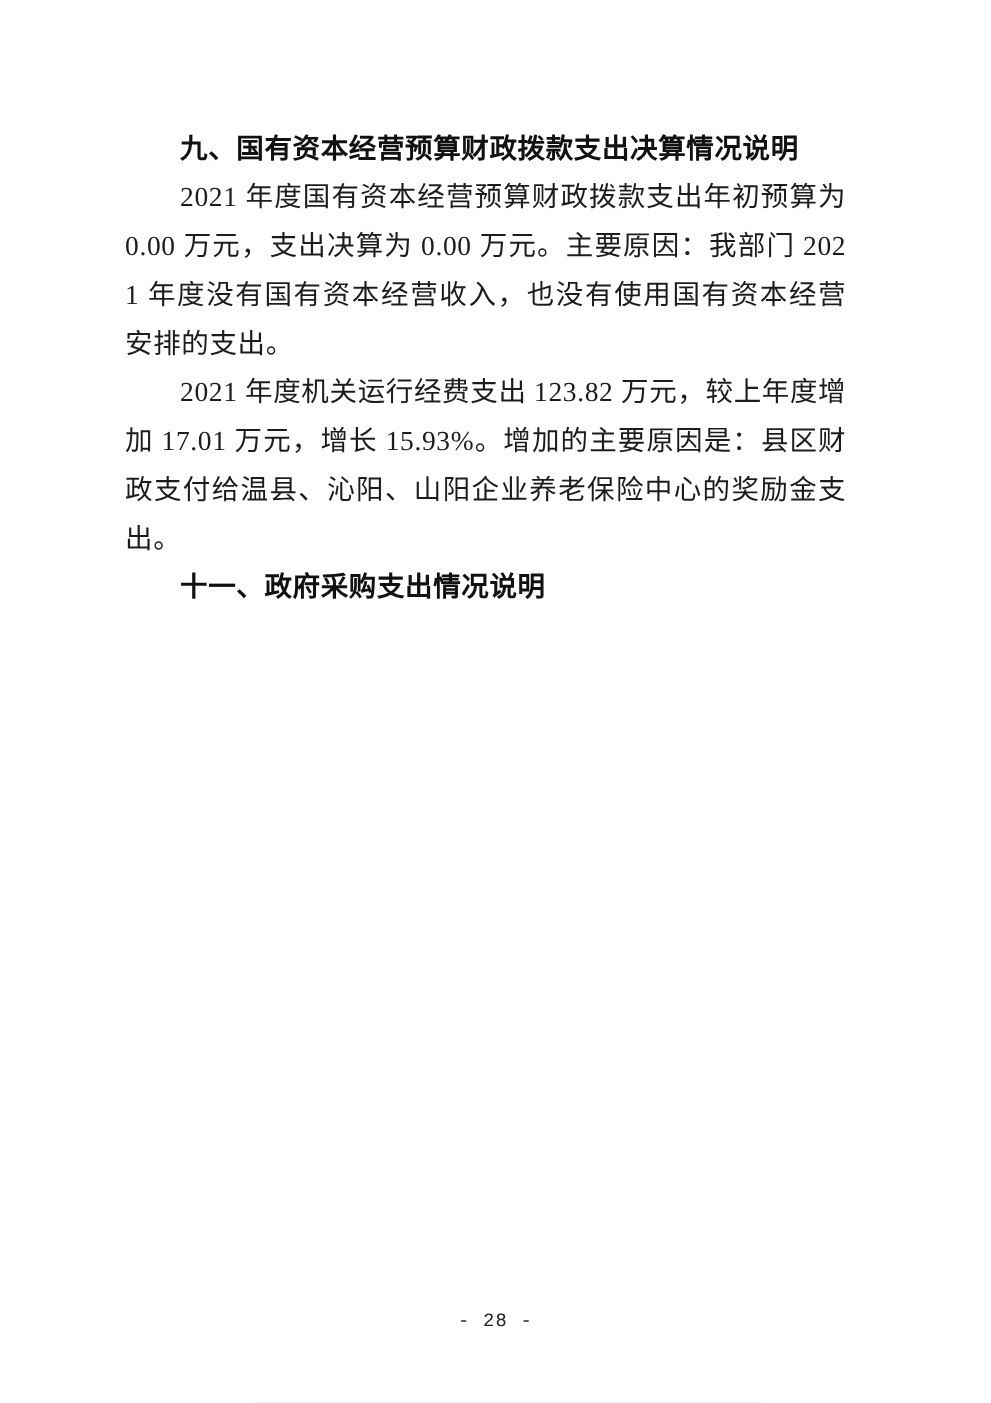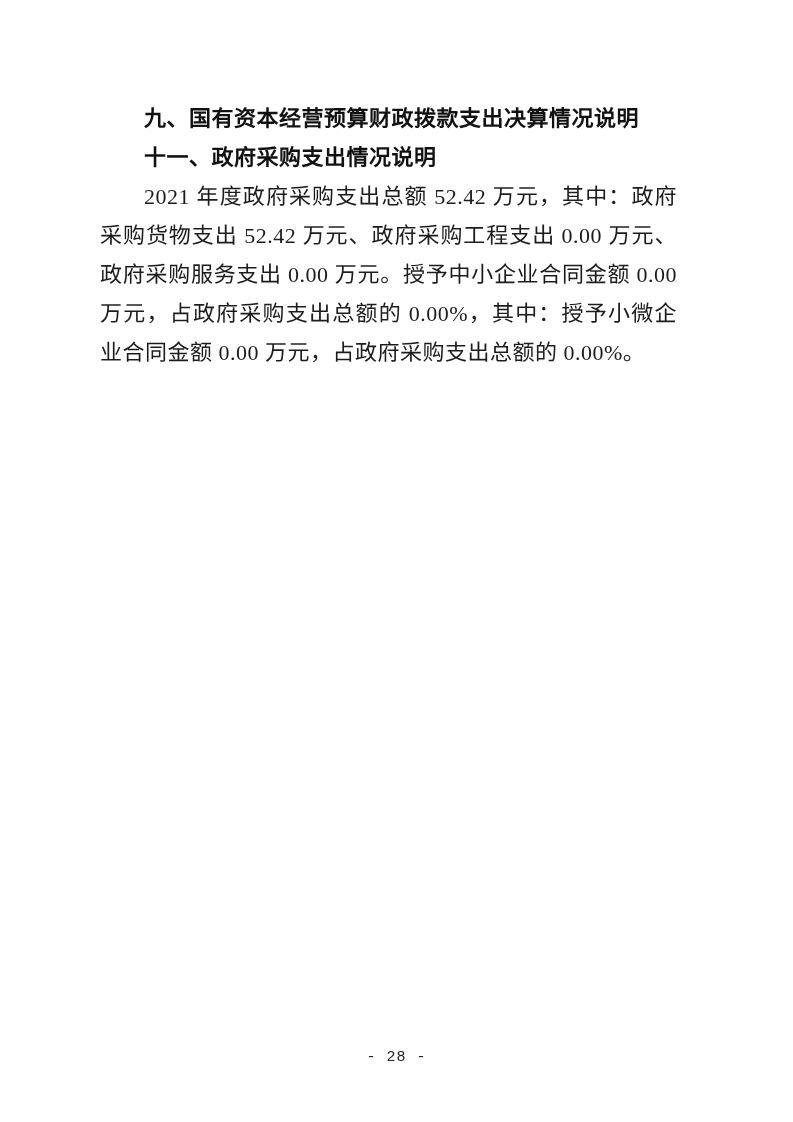--- a/index.html
+++ b/index.html
@@ -55,22 +55,23 @@
     letter-spacing: 1px;
   }
 </style>
 </head>
 <body>
 
 <div class="page">
   <div class="content">
 
     <h2 class="section-heading">九、国有资本经营预算财政拨款支出决算情况说明</h2>
+    <p class="body-para">2021 年度国有资本经营预算财政拨款支出年初预算为 0.00 万元，支出决算为 0.00 万元。主要原因：我部门 2021 年度没有国有资本经营收入，也没有使用国有资本经营安排的支出。</p>
 
+    <p class="body-para">2021 年度机关运行经费支出 123.82 万元，较上年度增加 17.01 万元，增长 15.93%。增加的主要原因是：县区财政支付给温县、沁阳、山阳企业养老保险中心的奖励金支出。</p>
 
     <h2 class="section-heading">十一、政府采购支出情况说明</h2>
-    <p class="body-para">2021 年度政府采购支出总额 52.42 万元，其中：政府采购货物支出 52.42 万元、政府采购工程支出 0.00 万元、政府采购服务支出 0.00 万元。授予中小企业合同金额 0.00 万元，占政府采购支出总额的 0.00%，其中：授予小微企业合同金额 0.00 万元，占政府采购支出总额的 0.00%。</p>
 
 
   </div>
 
   <div class="page-footer">- 28 -</div>
 </div>
 
 </body></html>

